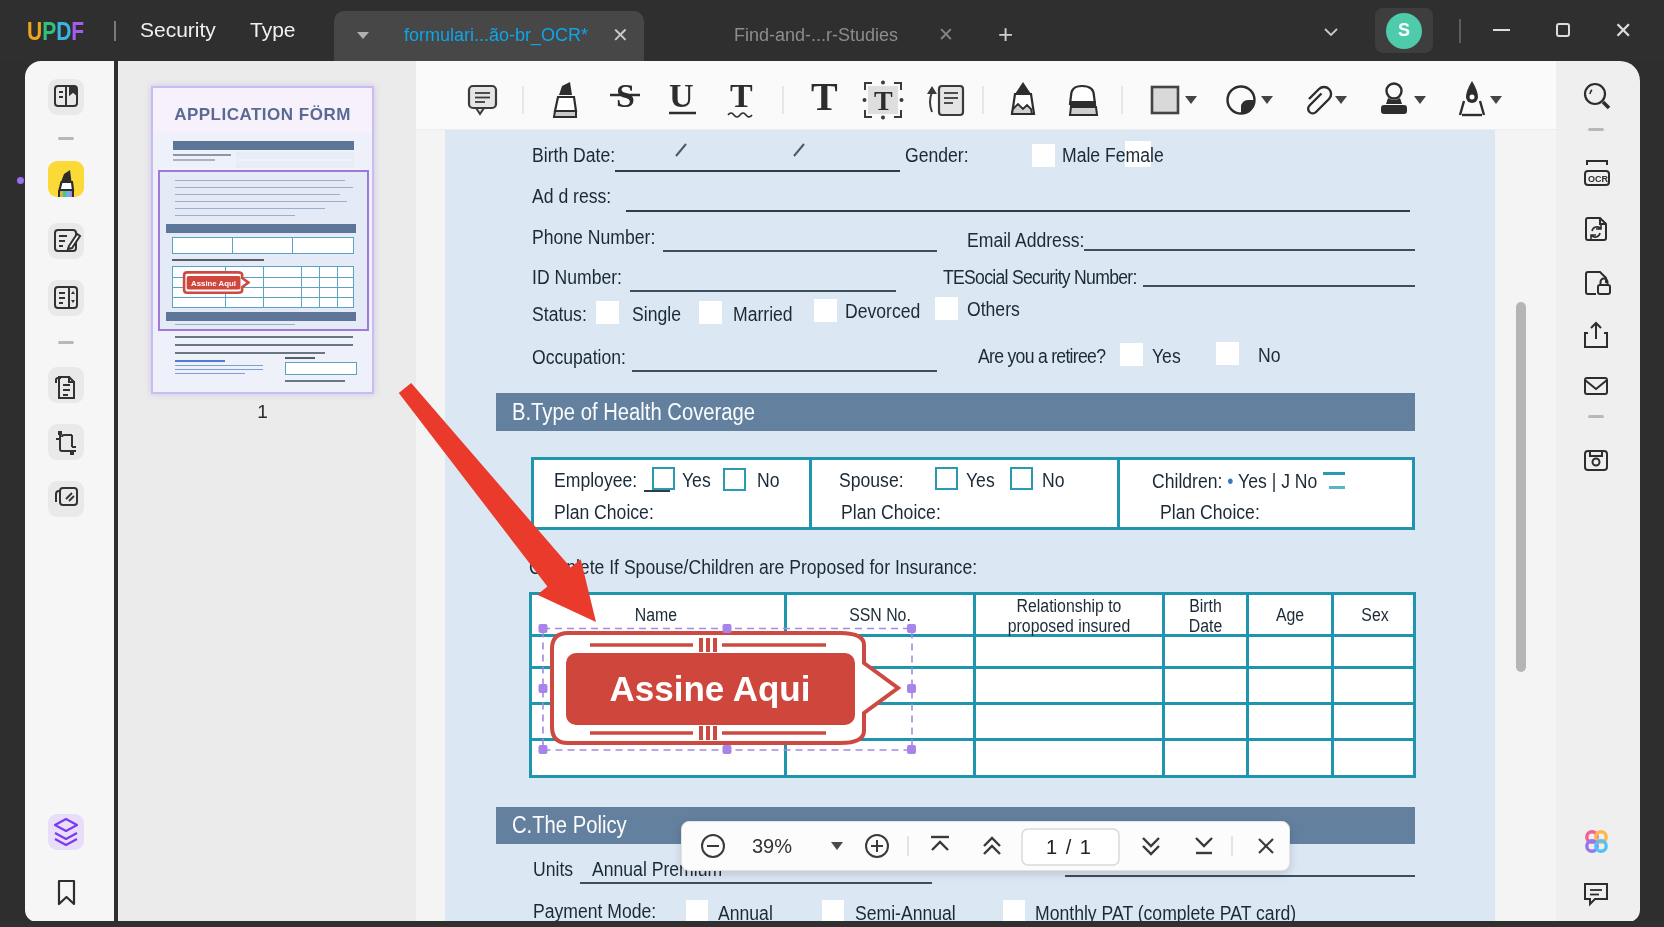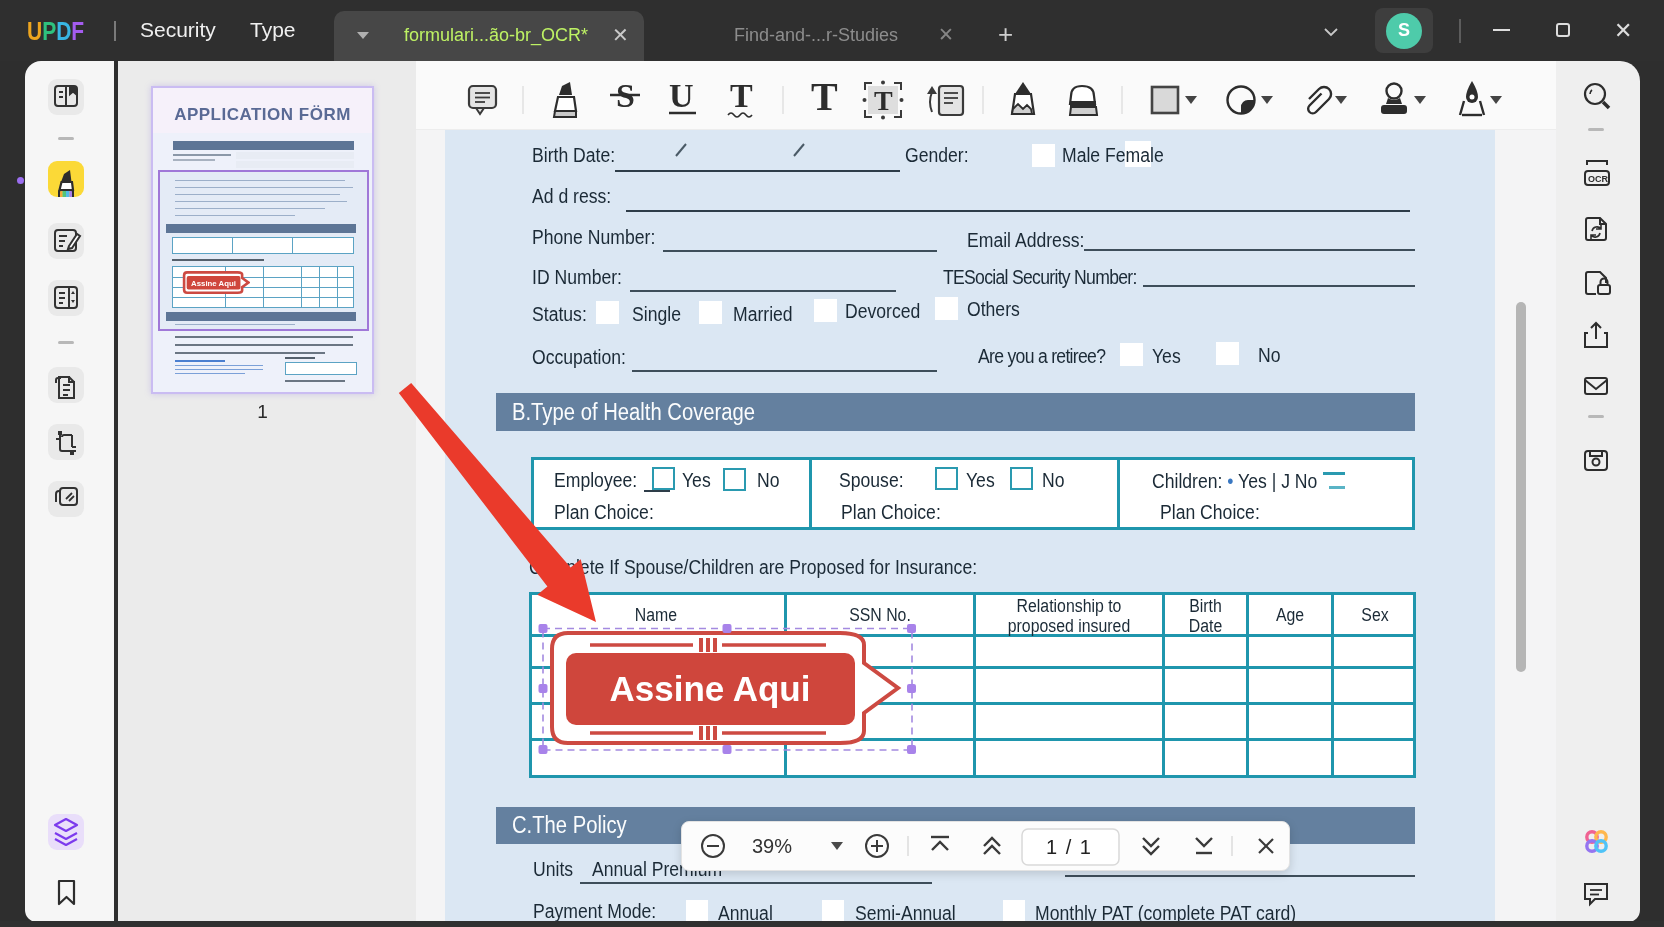--- a/index.html
+++ b/index.html
@@ -17,21 +17,21 @@
   <div class="abs" id="titlebar" style="left:0;top:0;width:1664px;height:61px;background:#2f2f2f;">
     <div class="abs" style="left:27px;top:17px;font-size:25px;font-weight:bold;transform:scaleX(0.84);transform-origin:0 0;">
       <span style="color:#eda51f;">U</span><span style="color:#2ec27e;">P</span><span style="color:#38b6e3;">D</span><span style="color:#a55cf0;">F</span>
     </div>
     <div class="abs" style="left:114px;top:21px;width:2px;height:20px;background:#7a7a7a;"></div>
     <div class="abs" style="left:140px;top:18px;font-size:21px;color:#f0f0f0;">Security</div>
     <div class="abs" style="left:250px;top:18px;font-size:21px;color:#f0f0f0;">Type</div>
 
     <div class="abs" style="left:334px;top:11px;width:310px;height:50px;background:#474747;border-radius:10px 10px 0 0;"></div>
     <div class="abs" style="left:357px;top:32px;width:0;height:0;border-left:6px solid transparent;border-right:6px solid transparent;border-top:7px solid #b0b0b0;"></div>
-    <div class="abs" style="left:404px;top:25px;width:185px;font-size:18px;color:#bef264;">formulari...ão-br_OCR*</div>
+    <div class="abs" style="left:404px;top:25px;width:185px;font-size:18px;color:#0ea5e9;">formulari...ão-br_OCR*</div>
     <div class="abs" style="left:612px;top:23px;font-size:20px;color:#c9c9c9;">✕</div>
 
     <div class="abs" style="left:734px;top:25px;width:200px;font-size:18px;color:#8d8d8d;">Find-and-...r-Studies</div>
     <div class="abs" style="left:938px;top:23px;font-size:19px;color:#858585;">✕</div>
     <div class="abs" style="left:998px;top:19px;font-size:26px;color:#cfcfcf;font-weight:300;">+</div>
 
     <div class="abs" style="left:1322px;top:24px;width:18px;height:12px;"><svg width="18" height="12">
           <polyline points="3,3 9,9 15,3" fill="none" stroke="#c8c8c8" stroke-width="1.8"></polyline>
         </svg></div>
     <div class="abs" style="left:1375px;top:8px;width:58px;height:45px;background:#3e3e3e;border-radius:8px;"></div>

